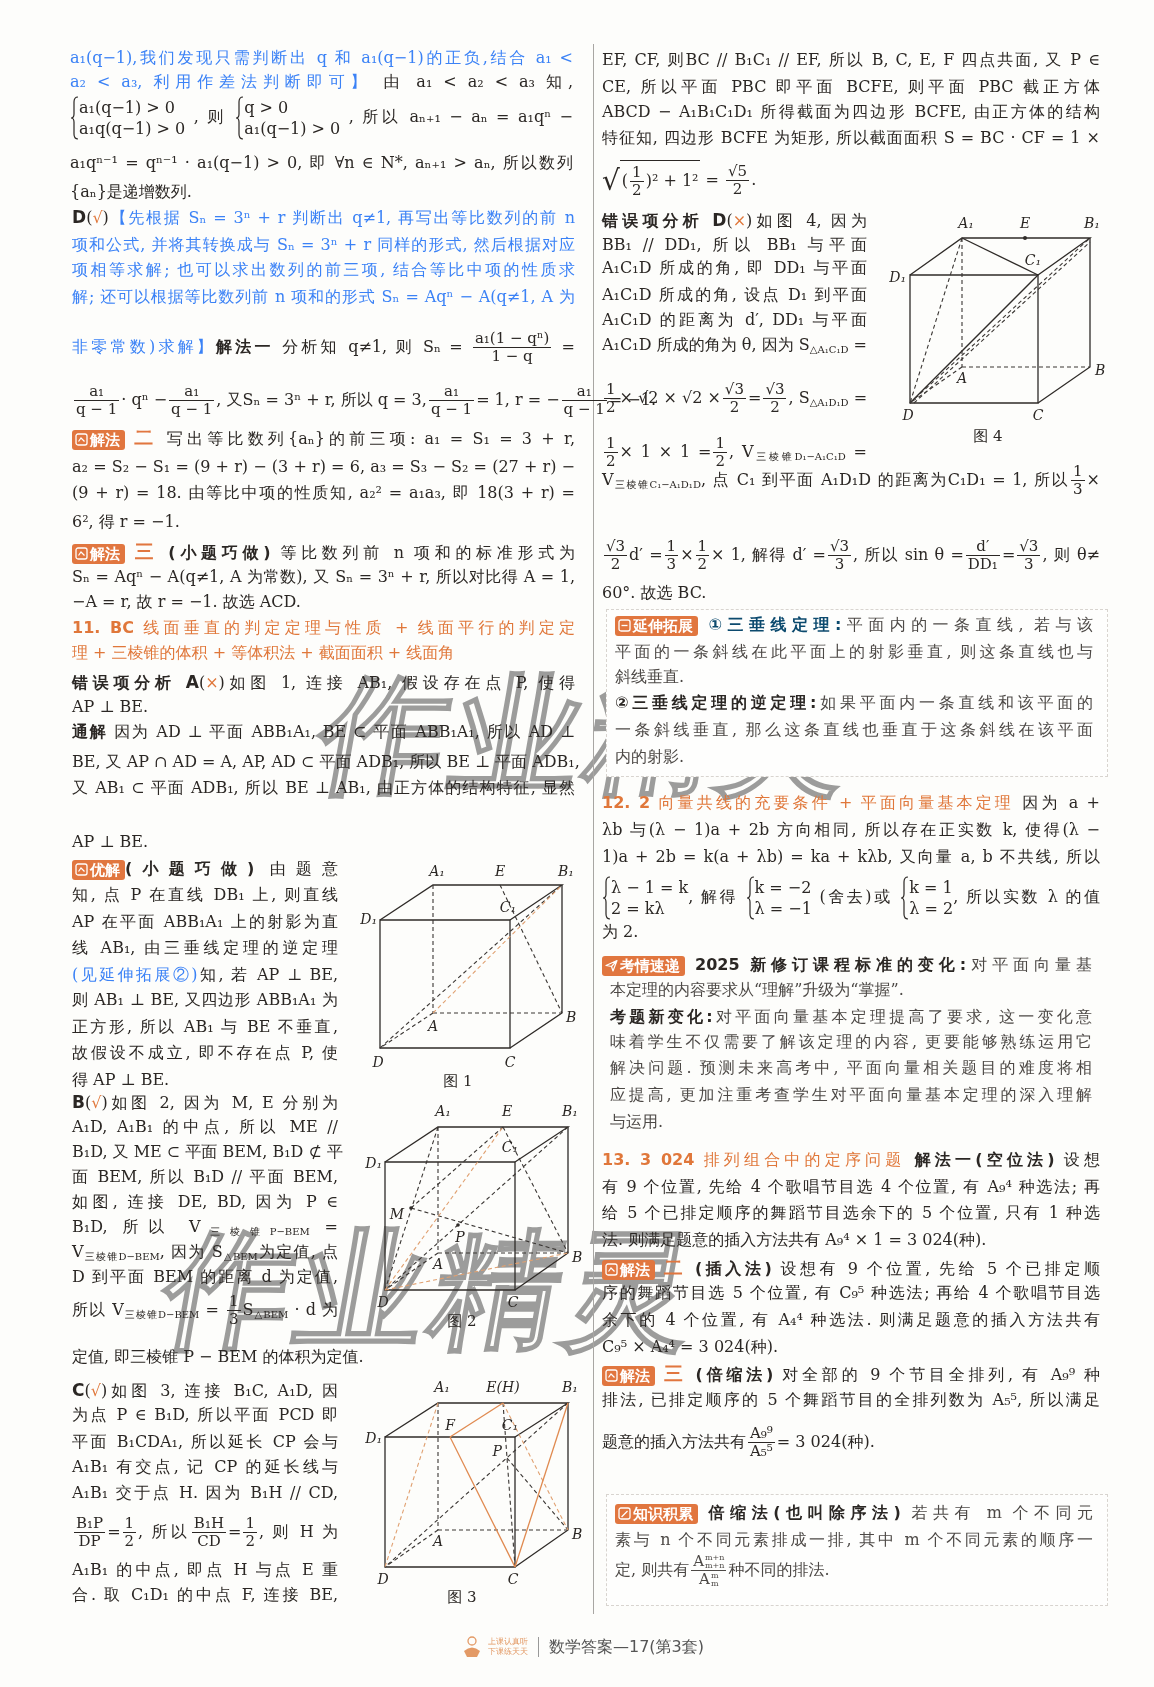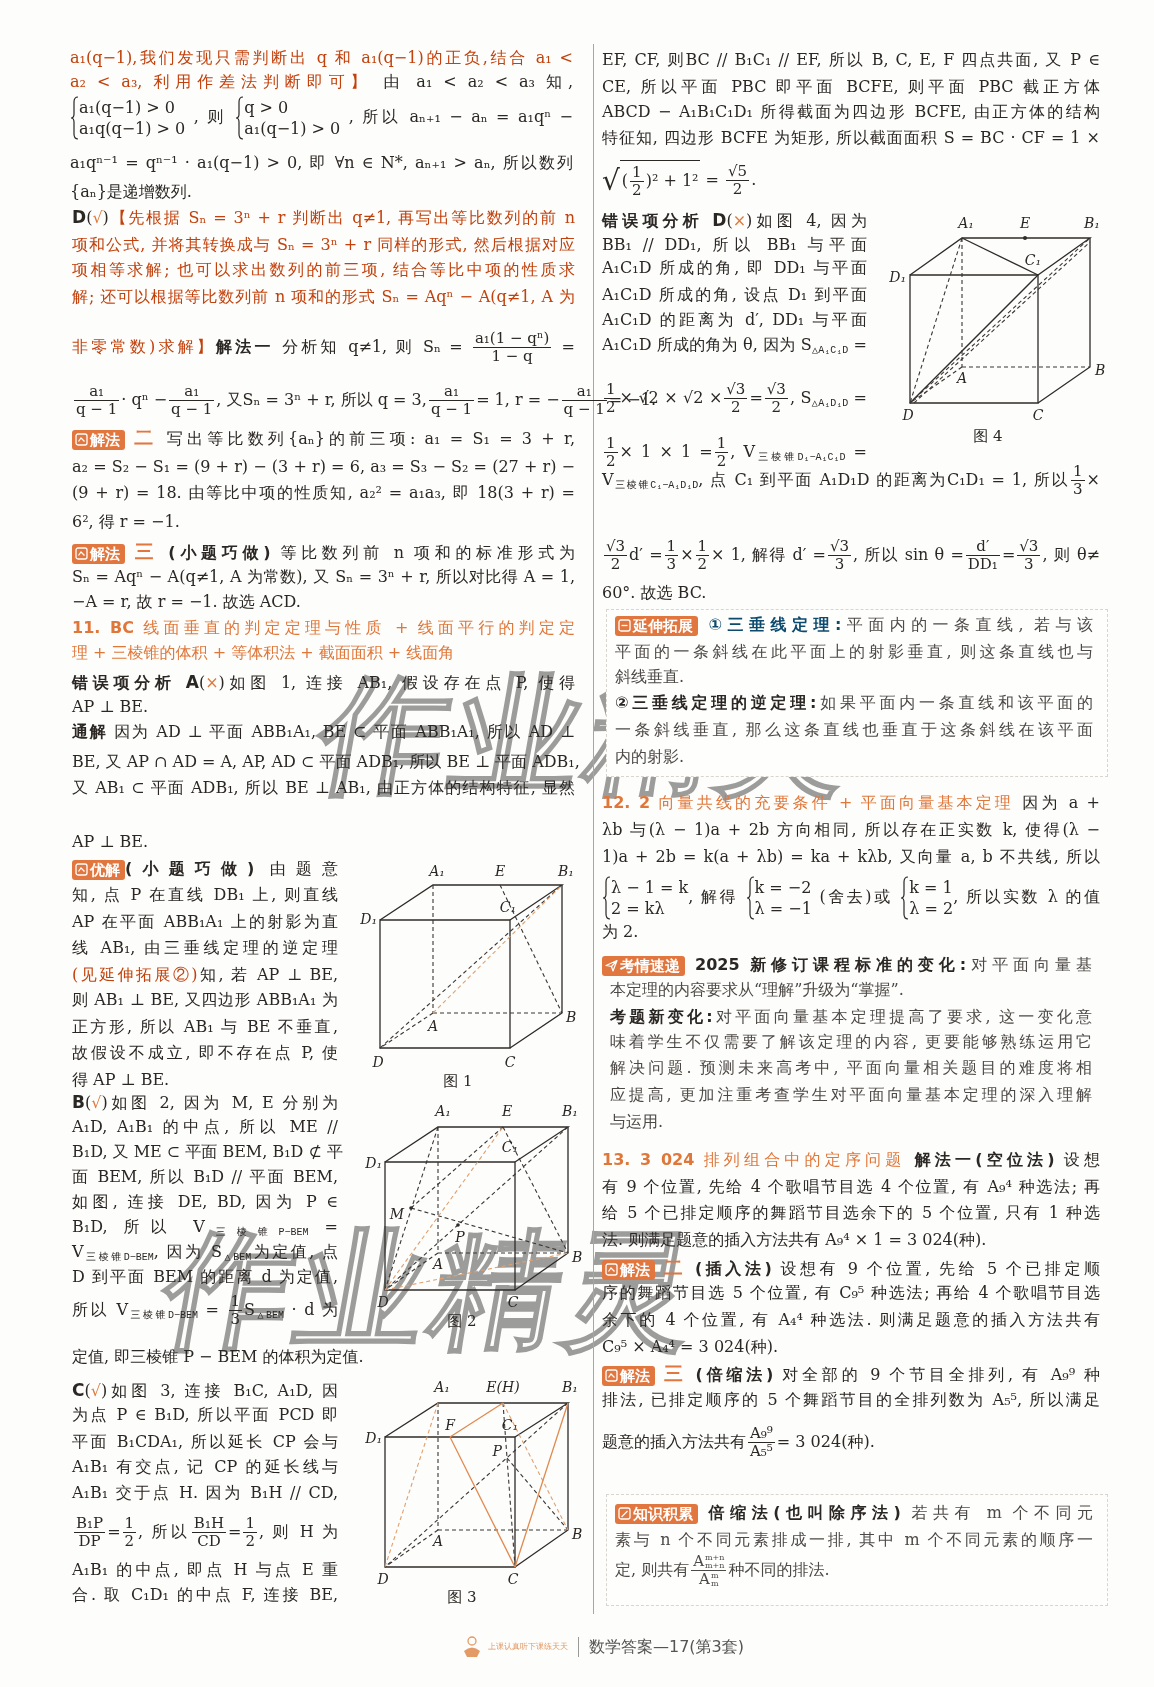--- a/index.html
+++ b/index.html
@@ -9,28 +9,28 @@
       text-align:justify;text-align-last:justify;}
   .ln.nj{text-align-last:left;}
   .ln.tall{height:40px;line-height:40px;}
   .ln.tall48{height:48px;line-height:48px;}
   .L{left:72px;width:503px;}
   .Ln{left:72px;width:266px;}
   .R{left:602px;width:498px;}
   .Rn{left:602px;width:265px;}
   .Rb{left:615px;width:478px;}
   .Rk{left:610px;width:482px;}
-  .or{color:#c2410c;}
+  .or{color:#3b82f6;}
   .oh{color:#e0773a;font-family:"DejaVu Sans","Liberation Sans",sans-serif;}
   .qnum{color:#e0773a;font-family:"DejaVu Sans","Liberation Sans",sans-serif;font-weight:bold;}
   .b{font-family:"DejaVu Sans","Liberation Sans",sans-serif;font-weight:bold;}
   .opt{font-family:"DejaVu Sans","Liberation Sans",sans-serif;font-weight:bold;font-size:17px;}
   .mk{color:#e0773a;}
   .boxtxt{color:#4d4946;}
-  .sub{font-size:10px;vertical-align:-3px;line-height:0;font-family:Liberation Mono, monospace;}
+  .sub{font-size:10px;vertical-align:-3px;line-height:0;}
   .frac{display:inline-block;vertical-align:middle;text-align:center;text-align-last:center;
         line-height:17px;font-size:15px;margin:0 2px;}
   .frac .n{display:block;border-bottom:1px solid currentColor;padding:0 2px;}
   .frac .d{display:block;padding:0 2px;}
   .sysw{display:inline-flex;align-items:center;vertical-align:middle;}
   .sys{display:inline-block;line-height:21px;text-align:left;text-align-last:left;font-size:16px;}
   .sys .row{display:block;}
   .badge{display:inline-flex;align-items:center;gap:2px;height:20px;line-height:20px;
          padding:0 5px 0 3px;background:#e1763f;color:#fff;border-radius:3px;vertical-align:middle;
          font-family:"DejaVu Sans","Liberation Sans",sans-serif;font-weight:bold;font-size:15px;
@@ -43,21 +43,21 @@
   .perm .ss{display:inline-flex;flex-direction:column;font-size:8px;line-height:8px;margin-left:1px;text-align:left;}
   .divider{position:absolute;left:593px;top:44px;width:1px;height:1570px;background:#a8a6a3;}
   .box{position:absolute;border:1px dashed #d8d4cf;background:#fefefd;}
   .fig{position:absolute;overflow:visible;}
   .fig text{font-family:"DejaVu Serif","Liberation Serif",serif;font-style:italic;font-size:14px;fill:#2b2724;}
   .fig text.cap{font-style:normal;font-size:15px;}
   .wm{position:absolute;font-family:"DejaVu Sans","Liberation Sans",sans-serif;font-weight:bold;
       font-size:128px;color:transparent;-webkit-text-stroke:1.3px rgba(60,60,60,0.5);
       letter-spacing:6px;white-space:nowrap;transform:skewX(-10deg);pointer-events:none;}
   .footer{position:absolute;left:462px;top:1634px;height:26px;display:flex;align-items:center;}
-  .slogan{display:flex;font-family:Liberation Sans, sans-serif;
+  .slogan{display:flex;flex-direction:column;font-family:Liberation Sans, sans-serif;
           font-size:8px;line-height:10px;color:#e39a66;margin-left:6px;}
   .sep{display:inline-block;width:1px;height:20px;background:#999;margin:0 10px;}
   .plabel{font-family:"DejaVu Sans","Liberation Sans",sans-serif;font-size:16px;color:#555;}
 </style>
 </head>
 <body>
 
 <div id="page">
 
   <div class="wm" style="left:320px;top:650px;">作业精灵</div>

